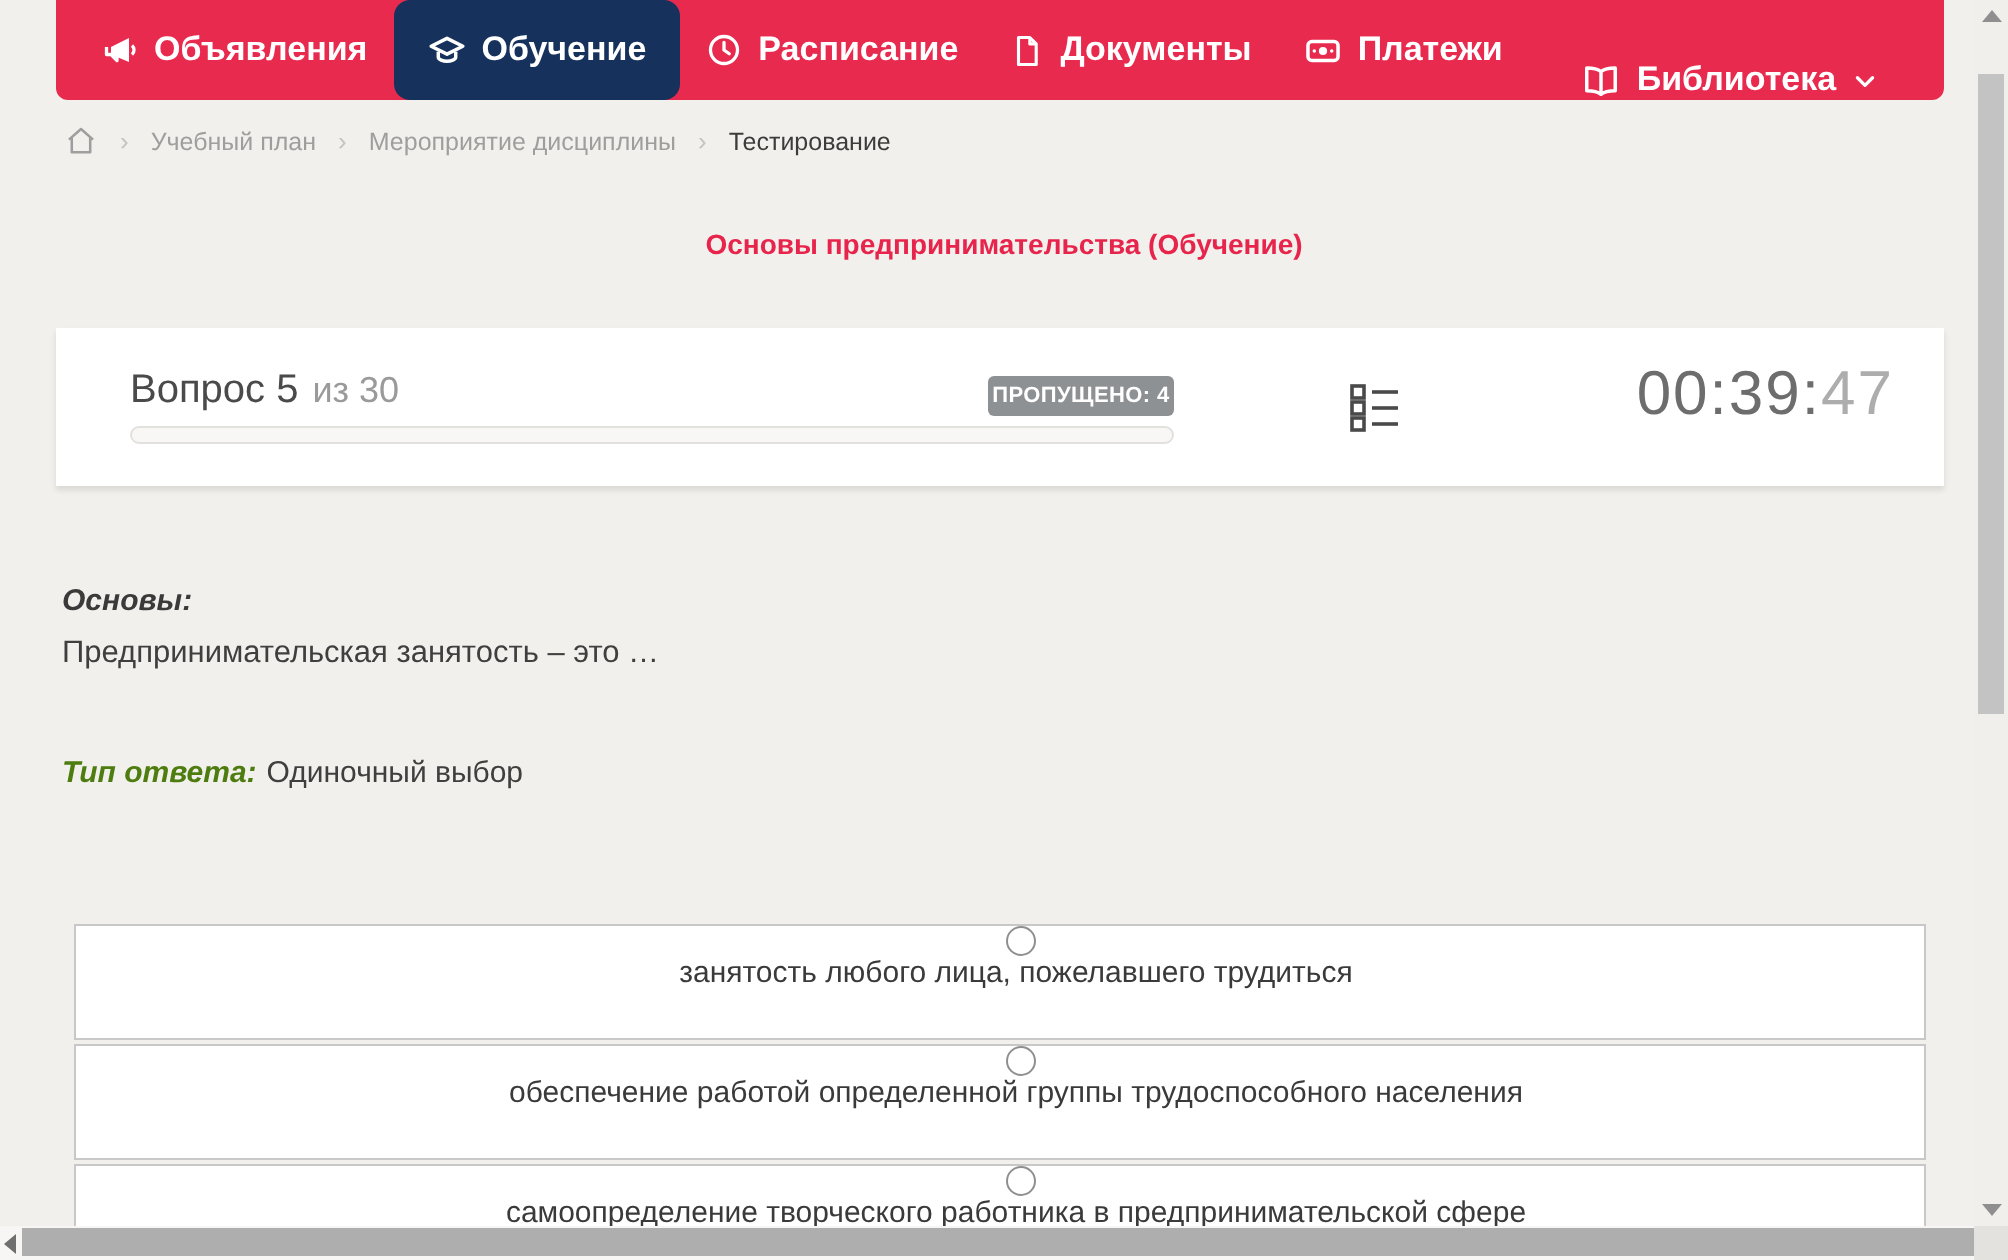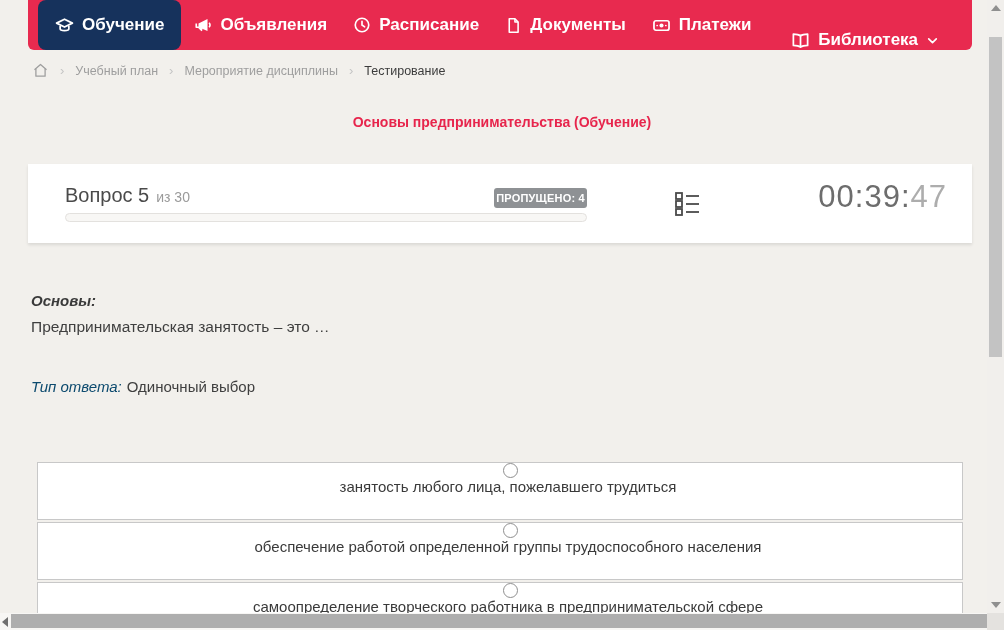--- a/index.html
+++ b/index.html
@@ -42,21 +42,21 @@
     position:absolute; left:0; top:114px; width:100%;
     text-align:center; color:#e7254c; font-size:14px; font-weight:700;
   }
 
   
   .qcard {
     position:absolute; left:28px; top:164px; width:944px; height:79px;
     background:#fff; box-shadow:0 2px 3px rgba(0,0,0,.10);
   }
   .qnum { position:absolute; left:37px; top:20px; font-size:20px; color:#4a4a4a; }
-  .qof  { font-size:14px; color:#9a9a9a; margin-left:7px; }
+  .qof  { font-size:18px; color:#9a9a9a; margin-left:7px; }
   .skip-badge {
     position:absolute; left:466px; top:24px; width:93px; height:20px;
     background:#8e9194; color:#fff; font-size:11px; font-weight:700;
     border-radius:3px; display:flex; align-items:center; justify-content:center;
     letter-spacing:.2px;
     text-align:right;
   }
   .qprogress {
     position:absolute; left:37px; top:49px; width:522px; height:9px;
     background:#f8f7f5; border:1px solid #e3e1de; border-radius:5px;
@@ -65,21 +65,21 @@
   .qtimer {
     position:absolute; right:25px; top:15px; font-size:31px; font-weight:300;
     color:#6d6d6d; letter-spacing:1px;
   }
   .qtimer .secs { color:#adadad; }
 
   
   .q-label   { position:absolute; left:31px; top:292px; font-size:15px; font-weight:700; font-style:italic; color:#3a3a3a; }
   .q-text    { position:absolute; left:31px; top:318px; font-size:15.5px; color:#3f3f3f; }
   .q-type    { position:absolute; left:31px; top:378px; font-size:15px; }
-  .q-type b  { font-weight:400; font-style:italic; color:#0c4a6e; }
+  .q-type b  { font-weight:700; font-style:italic; color:#4d7c0f; }
   .q-type span.val { font-style:normal; font-weight:400; color:#3f3f3f; margin-left:5px; }
 
   
   .option {
     position:absolute; left:37px; width:926px; height:58px;
     background:#fff; border:1px solid #c8c8c8;
     display:flex; align-items:center; cursor:pointer;flex-direction:column;
   }
   .opt-1 { top:462px; } .opt-2 { top:522px; } .opt-3 { top:582px; }
   .radio {
@@ -98,39 +98,39 @@
   .hthumb  { position:absolute; left:11px; top:1px; width:976px; height:14px; background:#aeaeae; cursor:pointer; }
   .harrow  { position:absolute; top:4px; width:0; height:0; cursor:pointer; }
   .harrow.left  { left:2px;  border-top:5px solid transparent; border-bottom:5px solid transparent; border-right:6px solid #6f6f6f; }
   .harrow.right { right:2px; border-top:5px solid transparent; border-bottom:5px solid transparent; border-left:6px solid #6f6f6f; }
   .corner { position:absolute; right:0; top:613px; width:17px; height:17px; background:#e4e2df; }
 </style>
 </head>
 <body>
 
 <div class="nav">
-  <div class="nav-item active">
-    <span class="nicon">
-      <svg width="19" height="19" viewBox="0 0 24 24" fill="none" stroke="#fff" stroke-width="2.2" stroke-linejoin="round">
-        <path d="M12 4L2 9l10 5 10-5-10-5z"></path>
-          <path d="M6.5 12.5V16c0 1.4 3 2.4 5.5 2.4s5.5-1 5.5-2.4v-3.5"></path>
-      </svg>
-    </span>
-    <span>Обучение</span>
-  </div>
-
   <div class="nav-item">
     <span class="nicon">
       <svg width="18" height="18" viewBox="0 0 24 24" fill="none" stroke="#fff" stroke-width="2.2" stroke-linejoin="round">
         <path d="M3 10v5h3l4 4v-4" fill="none"></path>
           <path d="M6 10l12-6v16l-12-5z" fill="#fff" stroke="none"></path>
           <path d="M20 9a4 4 0 0 1 0 6"></path>
       </svg>
     </span>
     <span>Объявления</span>
+  </div>
+
+  <div class="nav-item active">
+    <span class="nicon">
+      <svg width="19" height="19" viewBox="0 0 24 24" fill="none" stroke="#fff" stroke-width="2.2" stroke-linejoin="round">
+        <path d="M12 4L2 9l10 5 10-5-10-5z"></path>
+          <path d="M6.5 12.5V16c0 1.4 3 2.4 5.5 2.4s5.5-1 5.5-2.4v-3.5"></path>
+      </svg>
+    </span>
+    <span>Обучение</span>
   </div>
 
   <div class="nav-item">
     <span class="nicon">
       <svg width="18" height="18" viewBox="0 0 24 24" fill="none" stroke="#fff" stroke-width="2.2" stroke-linecap="round">
         <circle cx="12" cy="12" r="9"></circle>
           <path d="M12 7v5l3.5 2.5"></path>
       </svg>
     </span>
     <span>Расписание</span>

